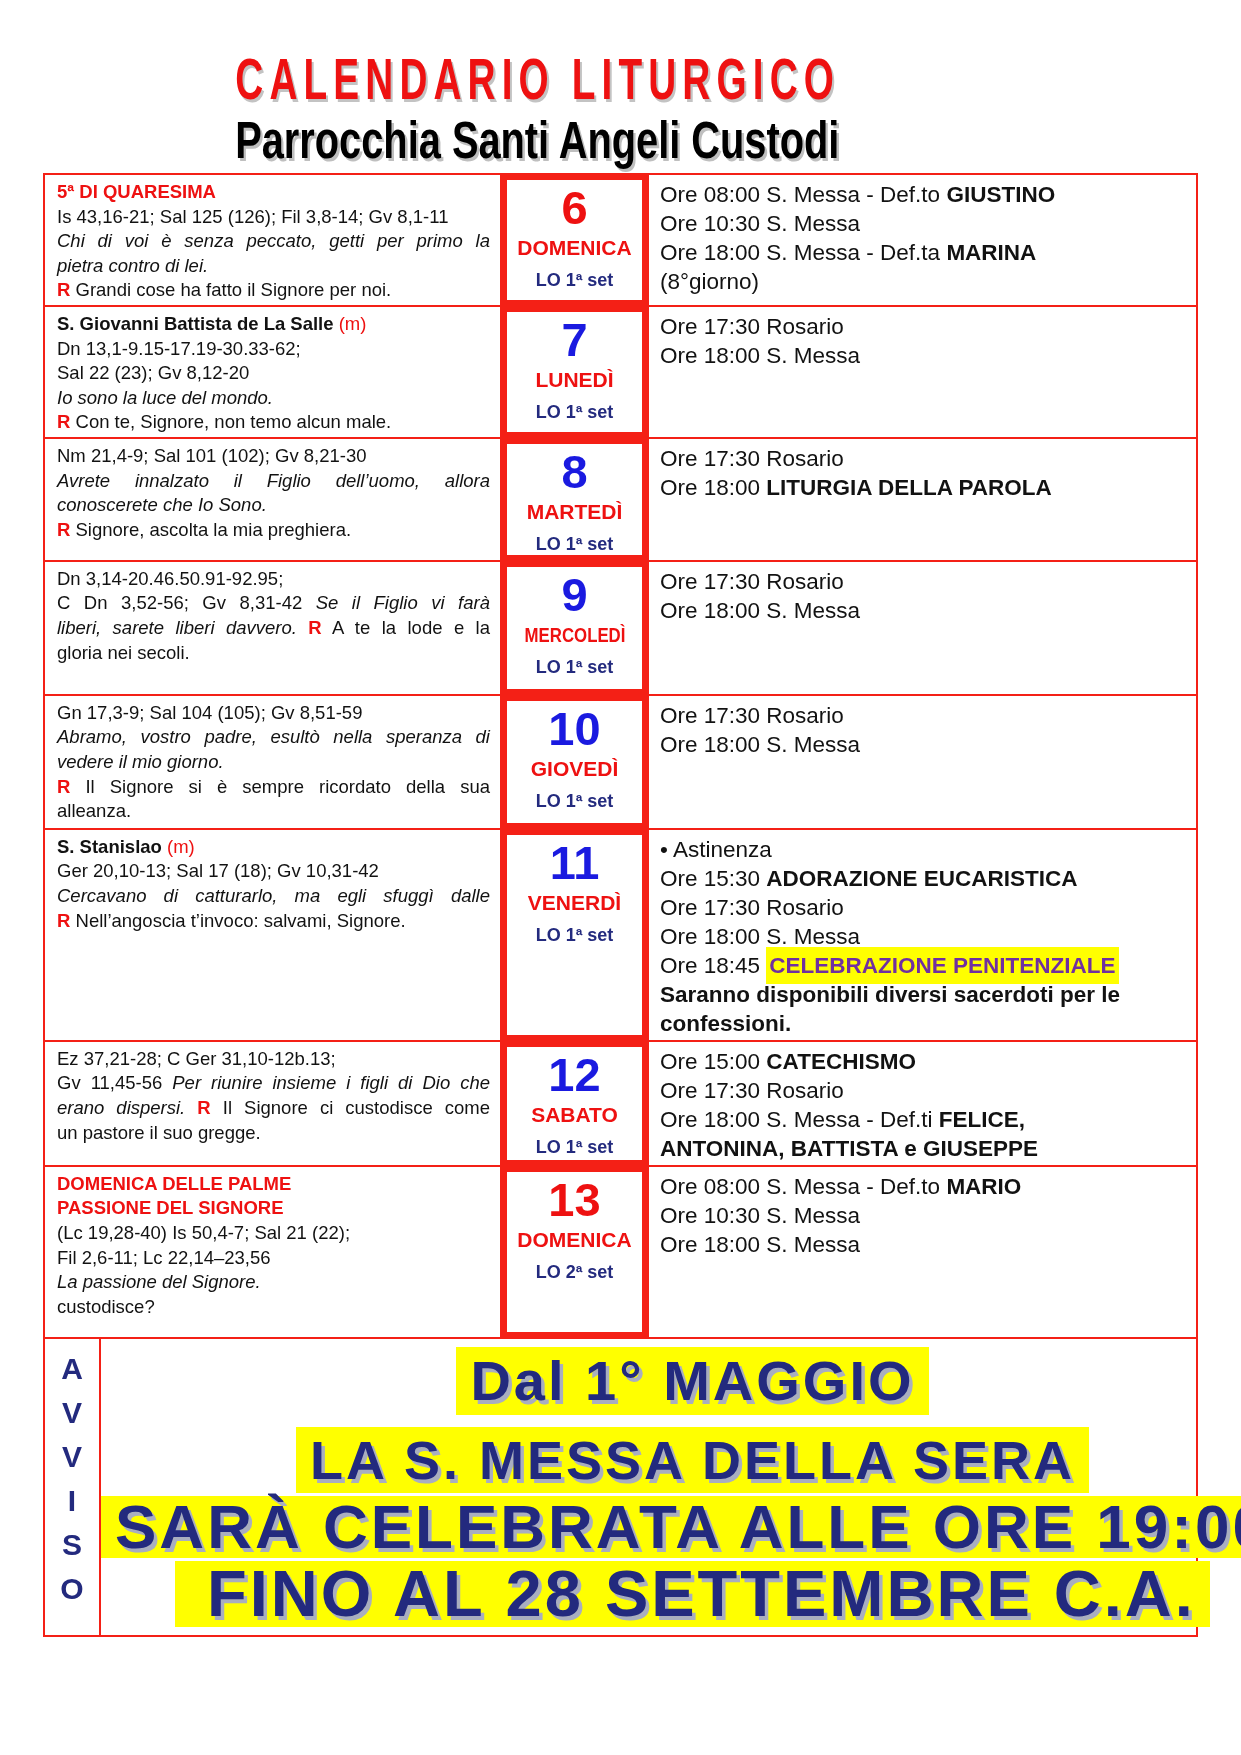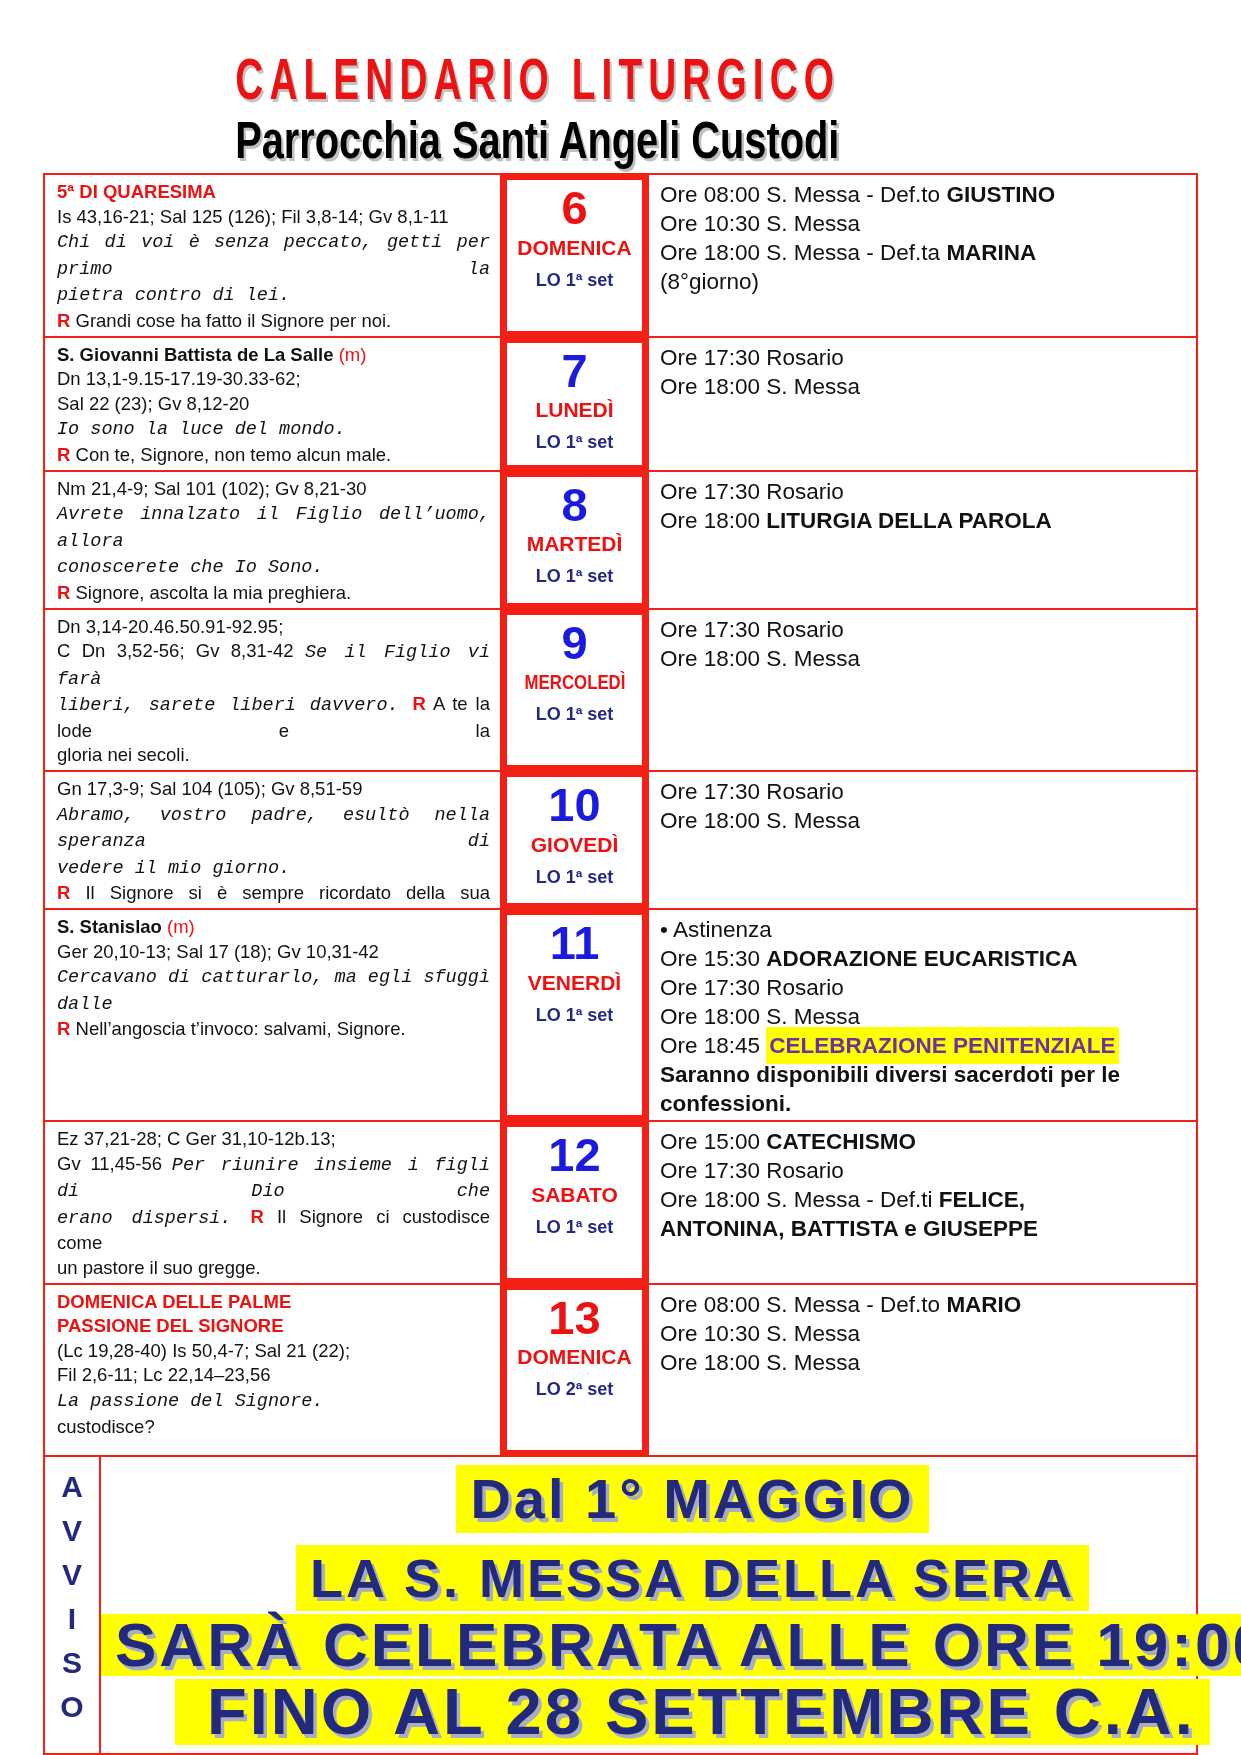--- a/index.html
+++ b/index.html
@@ -74,21 +74,21 @@
   .dayname.condensed{transform:scaleX(0.8);transform-origin:center;}
   .daylo{font-size:18px;font-weight:bold;color:var(--navy);margin-top:10px;}
   .rln,.sln{min-height:1em;}
   .jline{text-align:justify;text-align-last:justify;}
   
   .sg-feast{color:var(--red);font-weight:bold;}
   .sg-resp{color:var(--red);font-weight:bold;}
   .sg-m{color:var(--red);}
   .sg-saint{font-weight:bold;}
   .sg-b{font-weight:bold;}
-  .sg-it{font-style:italic;font-family:Liberation Mono, monospace;}
+  .sg-it{font-style:italic;}
   .sg-hl{background:var(--yellow);color:var(--purple);font-weight:bold;padding:6px 3px;}
   
   .avviso{
     width:1155px;min-height:296px;
     margin-top:-2px;
     border:2px solid var(--border-red);
     display:grid;grid-template-columns:56px 1fr;
   }
   .avviso-label{
     border-right:2px solid var(--border-red);
@@ -207,20 +207,21 @@
           <div class="sln"><span>Ore 17:30 Rosario</span></div>
           <div class="sln"><span>Ore 18:00 S. Messa</span></div>
         </div>
   </div>
       <div class="row r4">
     <div class="cell left">
           <div class="rln"><span>Gn 17,3-9; Sal 104 (105); Gv 8,51-59</span></div>
           <div class="rln jline"><span class="sg-it">Abramo, vostro padre, esultò nella speranza di</span></div>
           <div class="rln"><span class="sg-it">vedere il mio giorno.</span></div>
           <div class="rln jline"><span class="sg-resp">R</span><span> Il Signore si è sempre ricordato della sua</span></div>
+          <div class="rln"><span>alleanza.</span></div>
         </div>
     <div class="cell mid">
       <div class="daybox">
         <div class="daynum">10</div>
         <div class="dayname">GIOVEDÌ</div>
         <div class="daylo">LO 1ª set</div>
       </div>
     </div>
     <div class="cell right">
           <div class="sln"><span>Ore 17:30 Rosario</span></div>

